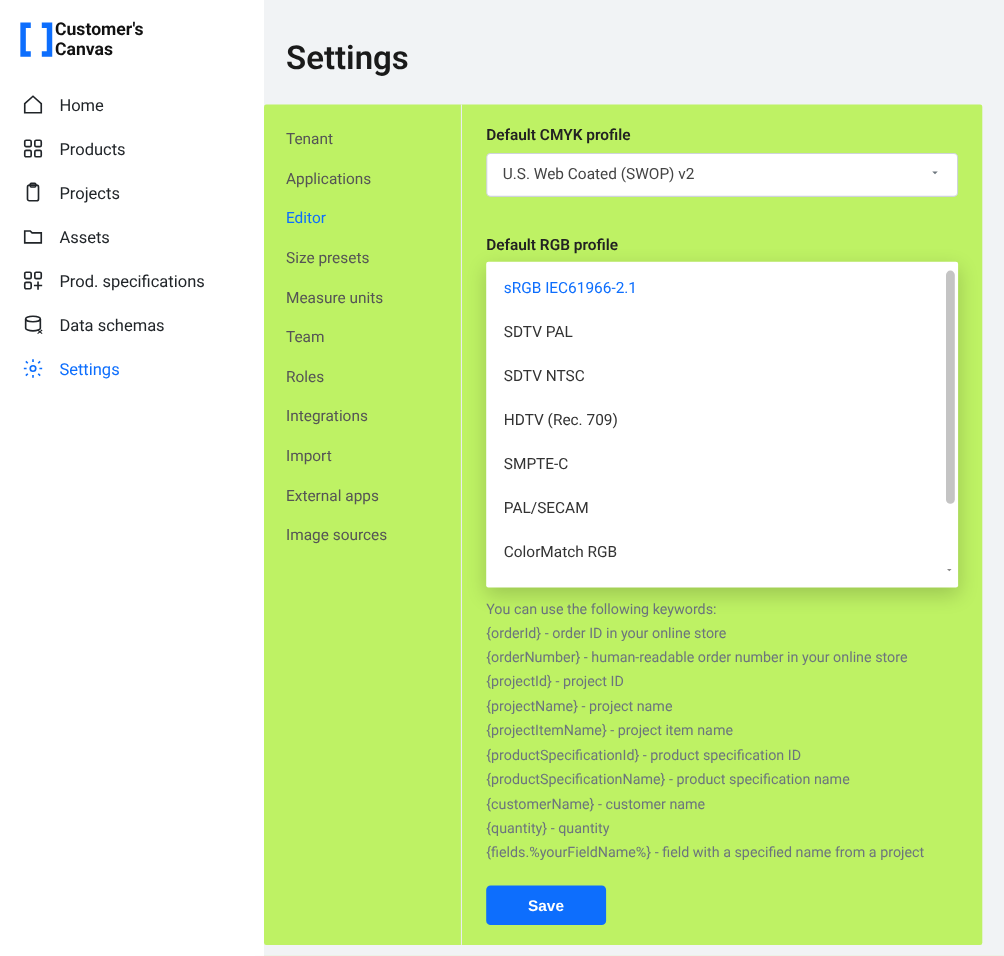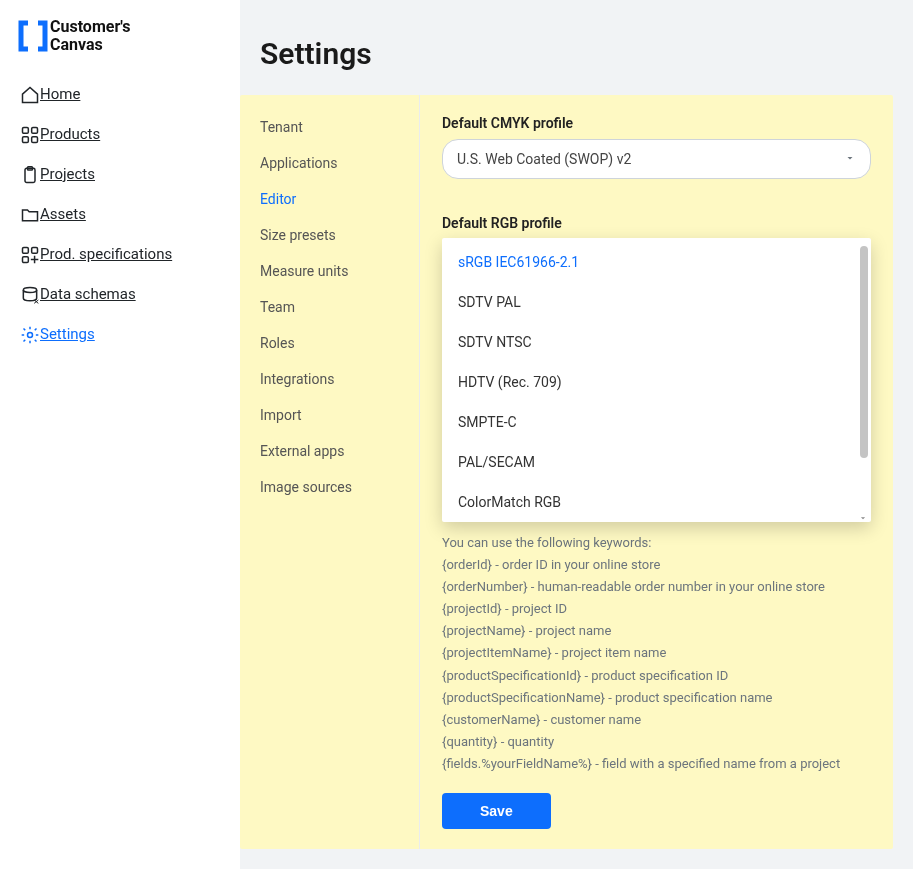--- a/index.html
+++ b/index.html
@@ -20,38 +20,37 @@
   .sidebar {
     width: 240px;
     background: #fff;
     padding: 14px 10px 0 14px;
     flex-shrink: 0;
   }
   .logo-wrap { display:flex; align-items:center; gap:0; padding:4px 2px 20px 2px; }
   .logo-mark { width:34px; height:34px; display:flex; align-items:center; justify-content:center; }
   .logo-text { font-weight:700; color:#111; line-height:1.15; font-size:16px; }
   .nav-item {
-    display:flex; align-items:flex-start; 
+    display:flex; align-items:flex-end; gap:14px;
     padding:10px 6px;
     color:#212529;
     cursor:pointer;
     border-radius:4px;
     font-size:15px;
-    text-decoration:underline;
   }
   .nav-item.active { color:#0d6efd; }
   .nav-item .icn { width:20px; height:20px; display:flex; align-items:center; justify-content:center; color:inherit; }
   .nav-item .icn svg { stroke: currentColor; }
 
   
   .main { flex:1; padding:0; overflow:hidden; display:flex; flex-direction:column; }
   .page-title { font-size:30px; font-weight:600; color:#1a1a1a; padding:36px 0 24px 20px; }
 
   .panel {
-    background:#fef9c3;
+    background:#bef264;
     margin:0 20px 20px 0;
     display:flex;
     height: 866px;
     border-radius:2px;
   }
   .sub-nav {
     width:180px;
     border-right:1px solid #e9ecef;
     padding:14px 0;
     flex-shrink:0;
@@ -69,37 +68,37 @@
     padding:18px 22px;
     position:relative;
   }
   .form-label {
     font-size:14px; font-weight:600; color:#222; margin-bottom:8px; margin-top:2px;
   }
   .form-label.second { margin-top:36px; }
   .select-box {
     width:100%;
     border:1px solid #ced4da;
-    border-radius:16px;
+    border-radius:4px;
     height:40px;
     padding:0 14px;
     display:flex; align-items:center; justify-content:space-between;
     font-size:14px; color:#444;
     cursor:pointer;
     background:#fff;
   }
   .select-box .caret { color:#6c757d; }
 
   .dropdown-panel {
     position: relative;
     margin-top: -1px;
     background:#fff;
     border-radius:2px;
     box-shadow: 0 6px 18px rgba(0,0,0,0.18);
-    padding: 4px 0 0 0;
+    padding: 4px 0 12px 0;
     z-index: 20;
     display:flex;
   }
   .dropdown-list {
     flex:1;
     padding-right:2px;
   }
   .dd-item {
     padding:12px 16px;
     font-size:14px;

